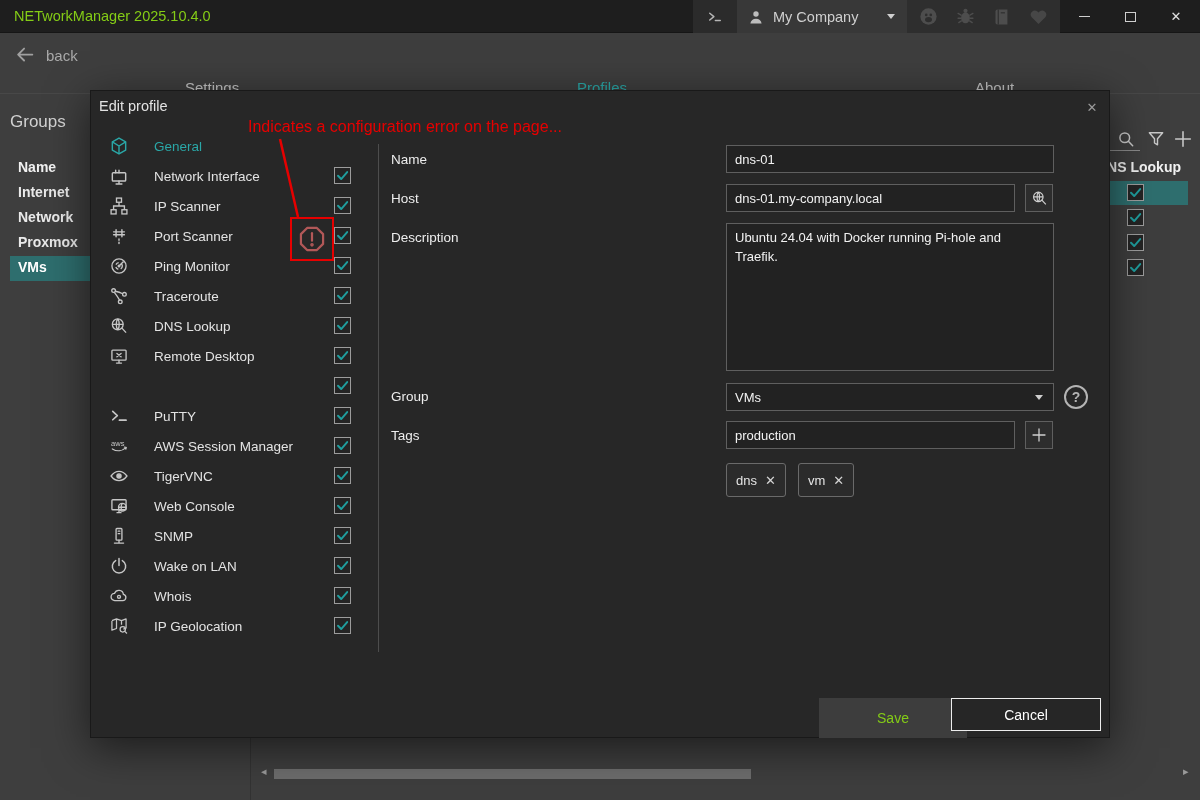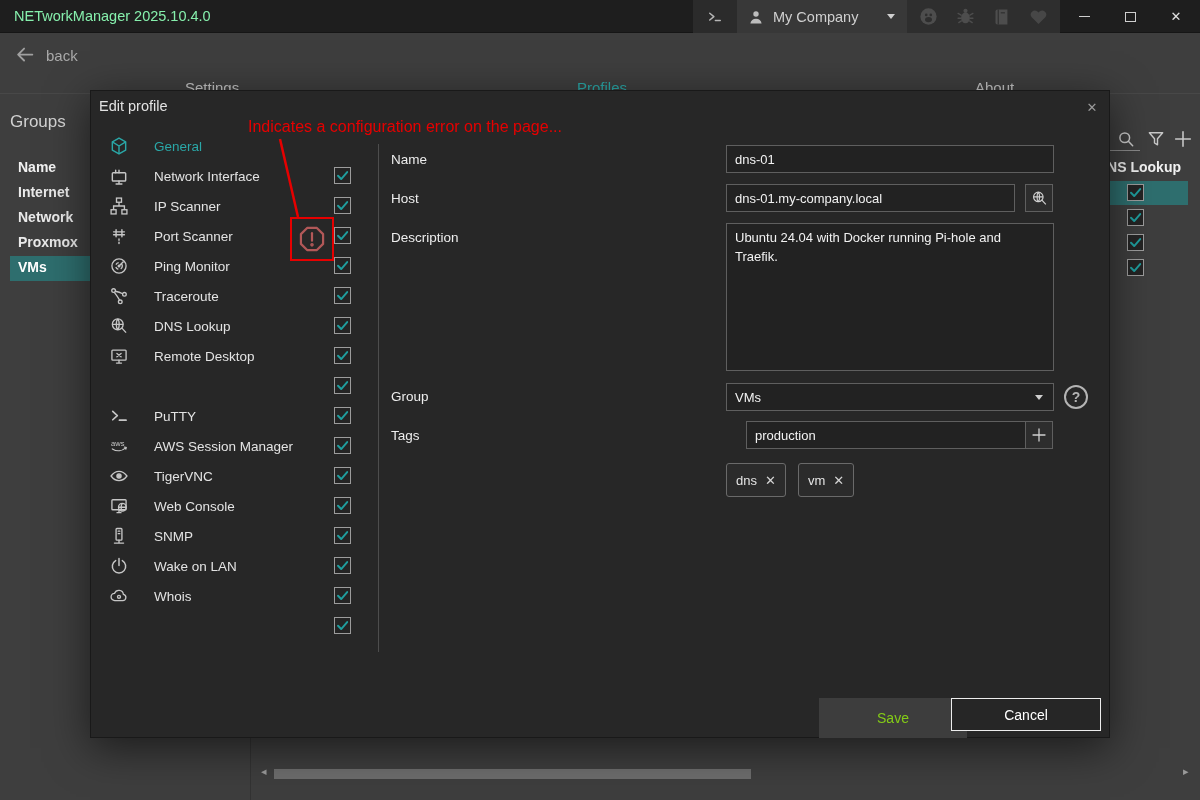--- a/index.html
+++ b/index.html
@@ -7,21 +7,21 @@
   .stage {
     position: relative; width: 1200px; height: 800px;
     background:#3e3e3e; overflow: hidden;
     font-family: "Liberation Sans", sans-serif;
     color:#e0e0e0; font-size:14px;
   }
   .abs { position:absolute; }
 
   
   .titlebar { left:0; top:0; width:1200px; height:33px; background:#1e1e1e; border-bottom:1px solid #161616; z-index:30; }
-  .titlebar-text { left:14px; top:8px; font-size:14.5px; color:#86efac; }
+  .titlebar-text { left:14px; top:8px; font-size:14.5px; color:#84cc16; }
   .tb-tile { top:0; height:33px; display:flex; align-items:center; justify-content:center; }
   .tile-terminal { left:693px; width:44px; background:#2b2b2b; }
   .tile-account  { left:737px; width:170px; background:#383838; color:#d0d0d0; justify-content:flex-start; padding-left:10px; gap:8px; }
   .tile-links    { left:907px; width:153px; background:#2e2e2e; gap:16px; }
   .tile-controls { left:1060px; width:140px; gap:0; }
   .winbtn { width:46px; height:33px; display:flex; align-items:center; justify-content:center; color:#cfcfcf; }
   .min-glyph { display:block; width:11px; border-top:1.5px solid #cfcfcf; }
   .max-glyph { display:block; width:11px; height:10px; border:1.3px solid #cfcfcf; }
   .x-glyph { font-size:13px; color:#e0e0e0; }
 
@@ -512,20 +512,28 @@
         <span class="nav-label">Wake on LAN</span>
       </div>
     <div class="abs nav-row" style="top:490px">
         <span class="ni">
           <svg class="ic" width="20" height="20">
             <use href="#i-whois"></use>
           </svg>
         </span>
         <span class="nav-label">Whois</span>
       </div>
+    <div class="abs nav-row" style="top:520px">
+        <span class="ni">
+          <svg class="ic" width="20" height="20">
+            <use href="#i-geo"></use>
+          </svg>
+        </span>
+        <span class="nav-label">IP Geolocation</span>
+      </div>
 
     <div class="abs cb dlg-cb" style="top:76px">
         <svg class="ic" width="15" height="15">
           <use href="#i-check"></use>
         </svg>
       </div>
     <div class="abs cb dlg-cb" style="top:106px">
         <svg class="ic" width="15" height="15">
           <use href="#i-check"></use>
         </svg>
@@ -628,21 +636,21 @@
     <textarea class="abs txt txt-area" style="left: 635px; top: 132px; width: 328px; height: 148px;">Ubuntu 24.04 with Docker running Pi-hole and Traefik.</textarea>
 
     <div class="abs form-label" style="top:298px">Group</div>
     <div class="abs select" style="left:635px; top:292px; width:328px; height:28px">
       <span>VMs</span>
       <span class="caret-down"></span>
     </div>
     <div class="abs help-circle">?</div>
 
     <div class="abs form-label" style="top:337px">Tags</div>
-    <input class="abs txt" style="left: 635px; top: 330px; width: 289px; height: 28px; margin-left: 20px;" value="production">
+    <input class="abs txt" style="left: 635px; top: 330px; width: 289px; height: 28px;" value="production">
     <div class="abs sq-btn" style="left:934px; top:330px">
       <span style="width:18px;height:18px">
           <svg class="ic" width="18" height="18">
             <use href="#i-plus"></use>
           </svg>
         </span>
     </div>
 
     <div class="abs" style="left:635px; top:372px; display:flex; gap:12px">
       <span class="chip">

